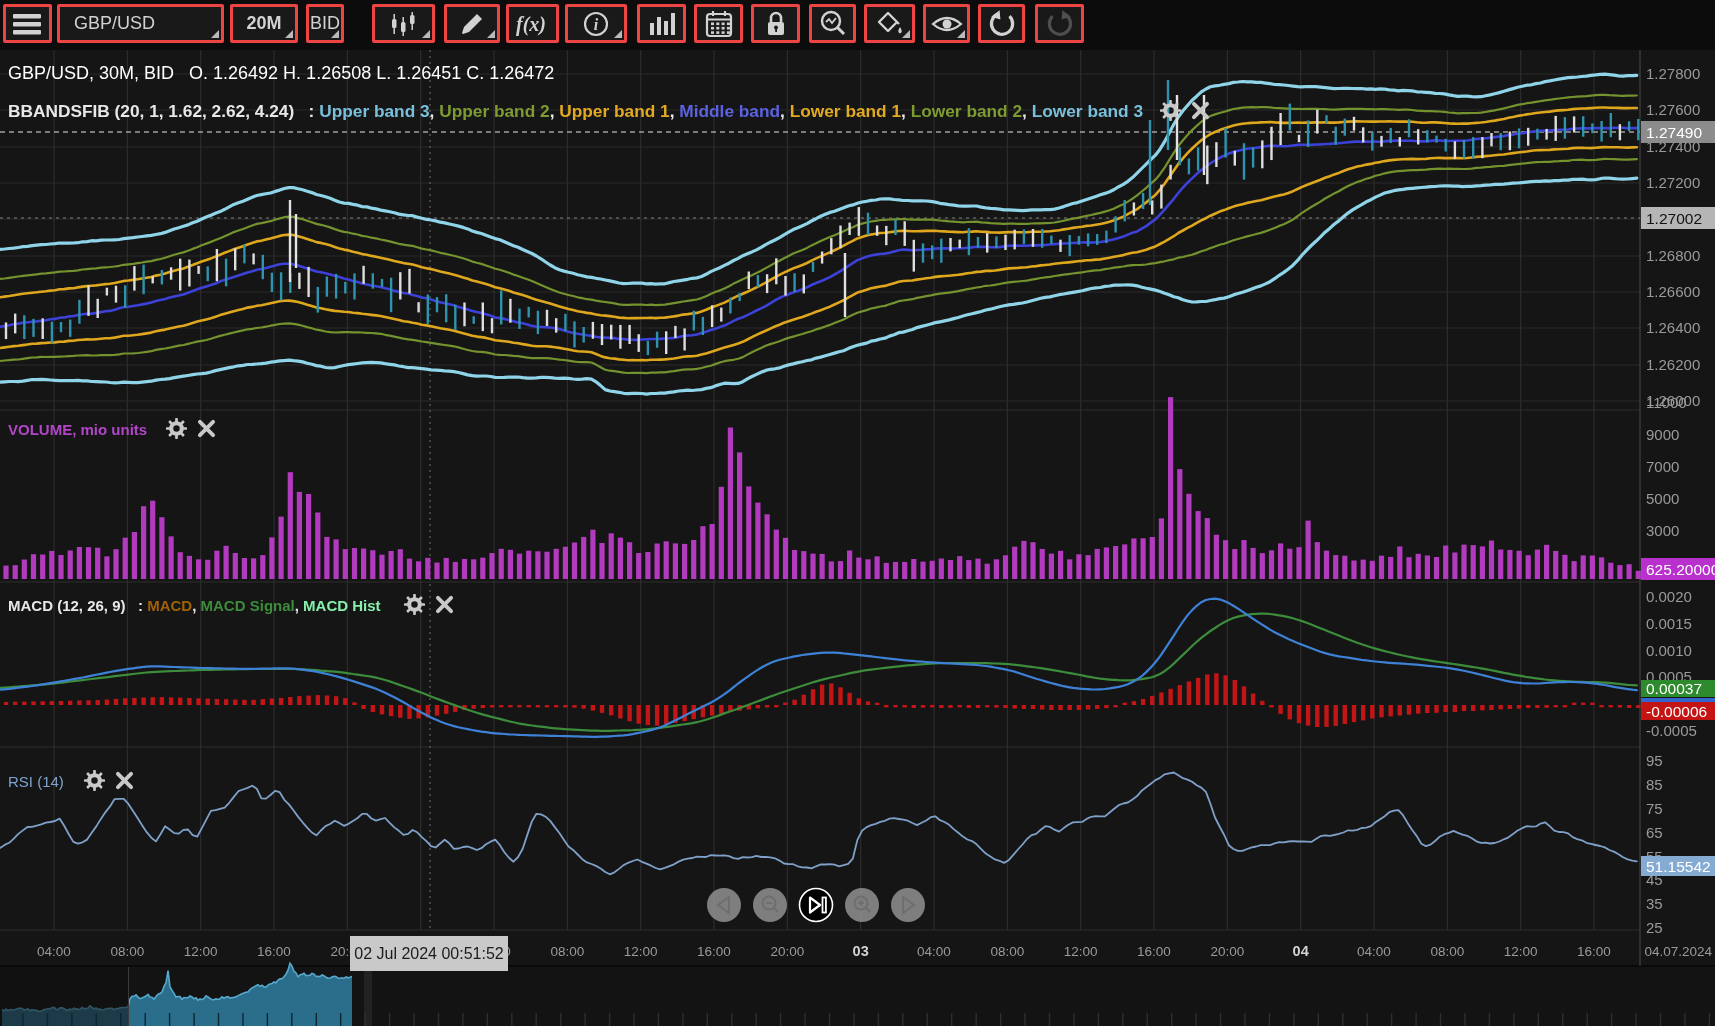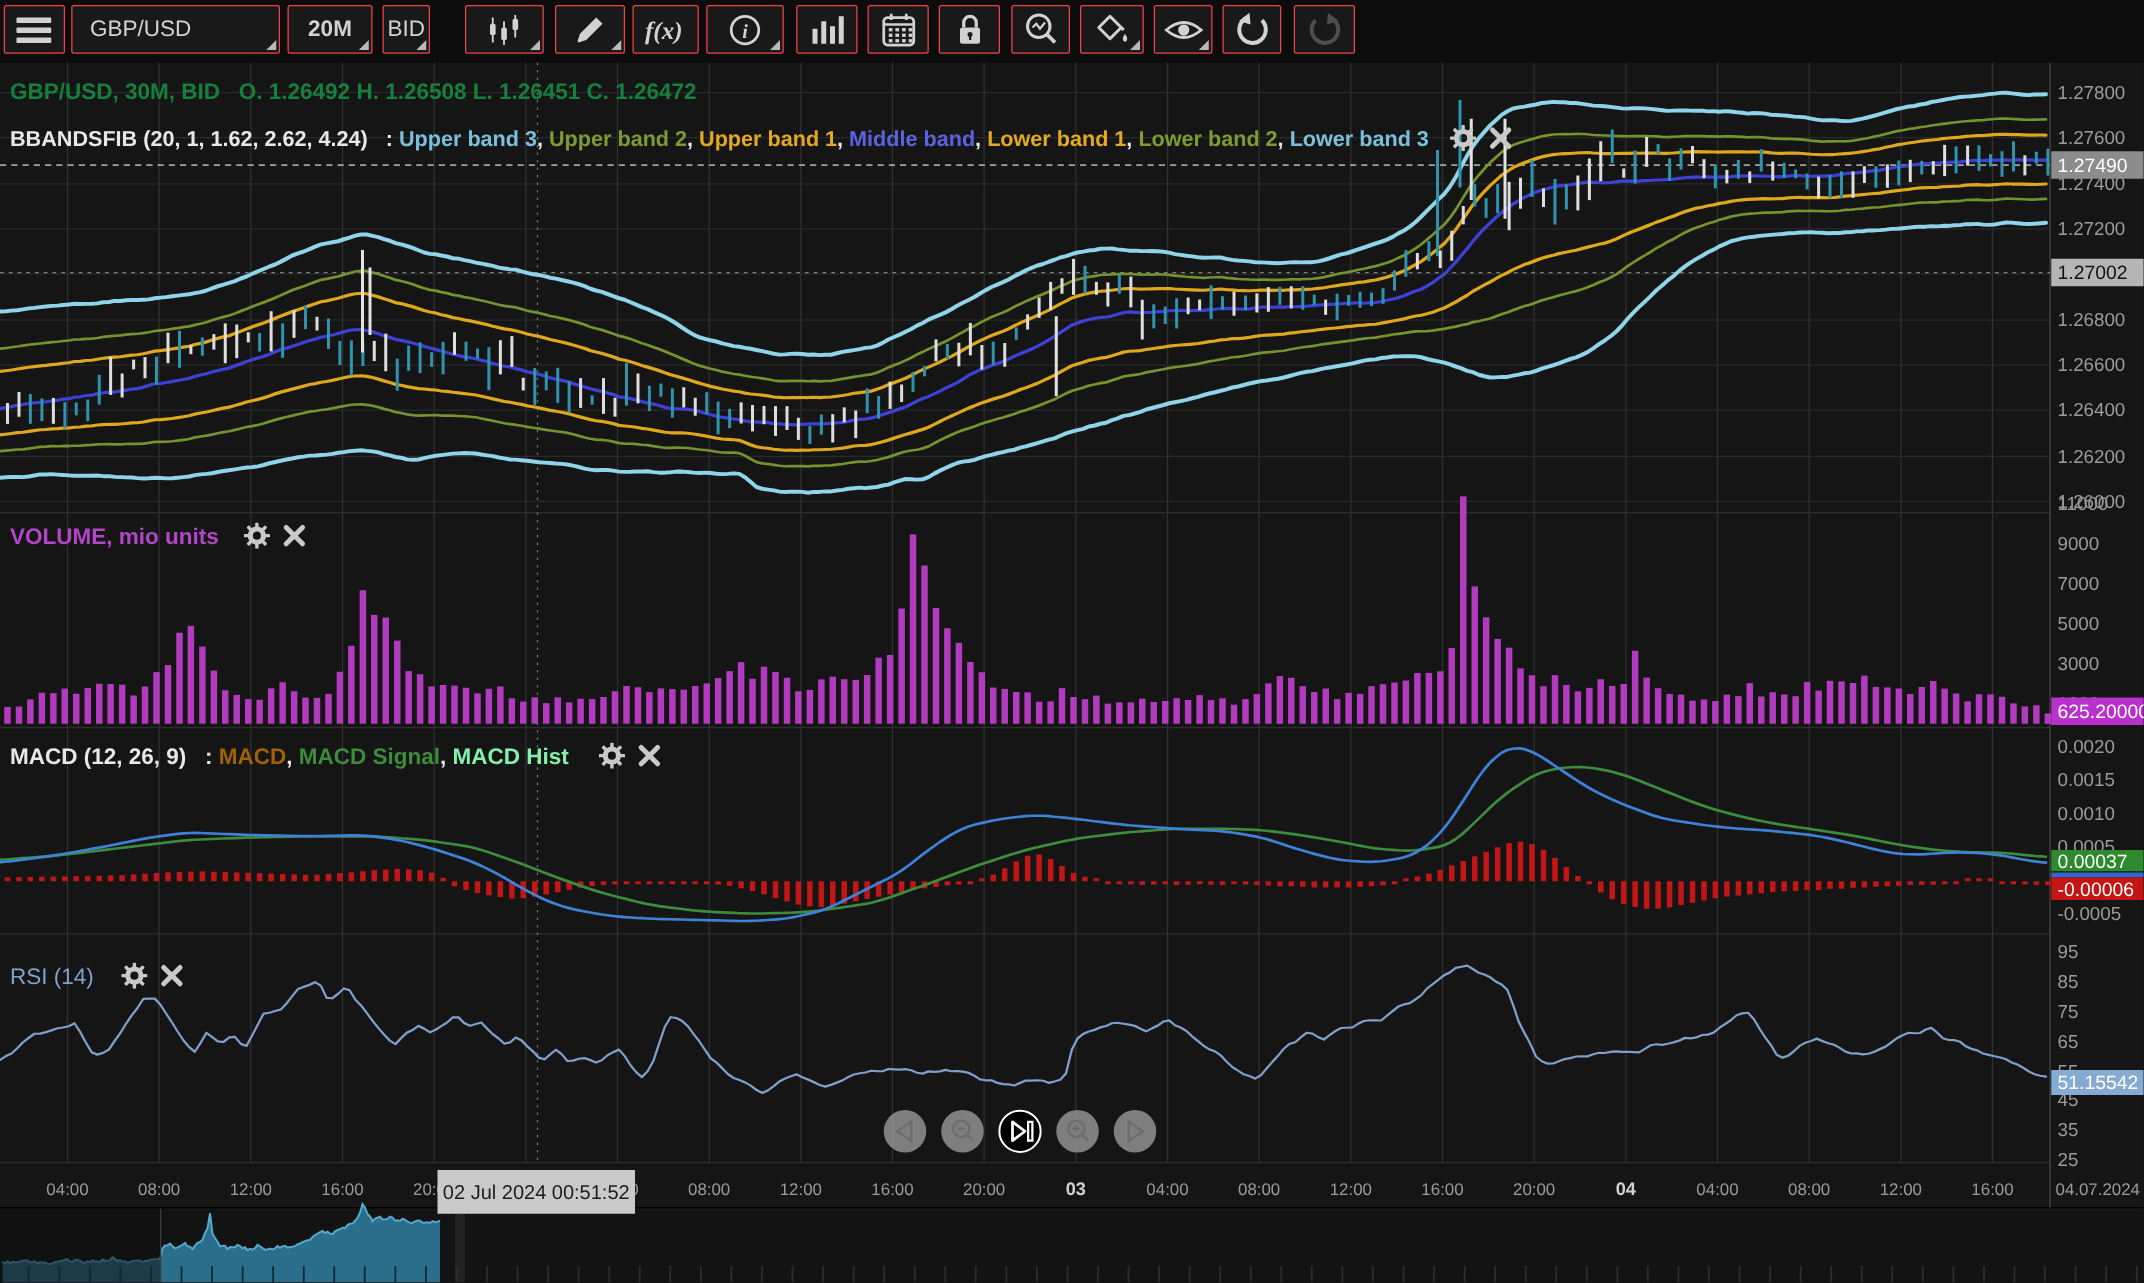--- a/index.html
+++ b/index.html
@@ -1,20 +1,20 @@
 <!DOCTYPE html>
 <html><head><meta charset="utf-8"><style>
 * { margin:0; padding:0; box-sizing:border-box; }
 html,body { width:1715px; height:1026px; background:#151515; overflow:hidden; font-family:"Liberation Sans", sans-serif; }
 .stage { position:relative; width:1715px; height:1026px; }
 .toolbar { position:absolute; left:0; top:0; width:1715px; height:50px; background:#0c0c0c; }
-.tbtn { position:absolute; top:4px; height:39px; background:#191919; border:1px solid #ef4444; border-radius:2px; display:flex; align-items:center; }
+.tbtn { position:absolute; top:4px; height:39px; background:#191919; border:3px solid #ef4444; border-radius:2px; display:flex; align-items:center; }
 .tbl { color:#d2d2d2; font-size:18px; }
 .tri { position:absolute; right:2px; bottom:2px; width:0; height:0; border-left:8px solid transparent; border-bottom:8px solid #b9b9b9; }
-.lrow { position:absolute; left:8px; font-size:18px; white-space:nowrap; }
+.lrow { position:absolute; left:8px; font-size:15px; white-space:nowrap; }
 </style></head>
 <body>
 <div class="stage">
 <svg width="1715" height="1026" viewBox="0 0 1715 1026" font-family="Liberation Sans, sans-serif">
 <rect width="1715" height="1026" fill="#151515"></rect>
 <rect width="1715" height="50" fill="#0c0c0c"></rect>
 <g stroke="#313131" stroke-width="1">
 <line x1="54.0" y1="50" x2="54.0" y2="930"></line>
 <line x1="127.3" y1="50" x2="127.3" y2="930"></line>
 <line x1="200.7" y1="50" x2="200.7" y2="930"></line>
@@ -904,21 +904,21 @@
         </svg>
       </div>
       <div class="tbtn" style="left:1035px;width:49px;justify-content:center">
         <svg width="30" height="30" viewBox="0 0 30 30">
           <path d="M 20 5.4 A 10.6 10.6 0 1 1 7.5 7.2" fill="none" stroke="#4e4e4e" stroke-width="3.2"></path>
           <path d="M 17.4 1.2 L 25.8 7.8 L 16.6 10.6 Z" fill="#4e4e4e"></path>
         </svg>
       </div>
     </div>
 
-<div class="lrow" style="top:63px;font-weight:bold;color:#15803d;font-size:18px">GBP/USD, 30M, BID&nbsp;&nbsp;&nbsp;O. 1.26492 H. 1.26508 L. 1.26451 C. 1.26472</div>
+<div class="lrow" style="top:63px;font-weight:normal;color:#ffffff;font-size:18px">GBP/USD, 30M, BID&nbsp;&nbsp;&nbsp;O. 1.26492 H. 1.26508 L. 1.26451 C. 1.26472</div>
 <div class="lrow" style="top:100px;font-weight:bold;color:#e8e8e8;font-size:17.3px">BBANDSFIB (20, 1, 1.62, 2.62, 4.24)&nbsp;&nbsp;&nbsp;: <span style="color:#79c0dc">Upper band 3</span>, <span style="color:#7e9b32">Upper band 2</span>, <span style="color:#e3aa21">Upper band 1</span>, <span style="color:#5b62e0">Middle band</span>, <span style="color:#e3aa21">Lower band 1</span>, <span style="color:#7e9b32">Lower band 2</span>, <span style="color:#79c0dc">Lower band 3</span> <svg width="21" height="21" viewBox="0 0 24 24" style="vertical-align:-4px;margin-left:12px">
         <g fill="#c9c9c9">
           <rect x="10.45" y="0" width="3.1" height="5.5" rx="0.8" transform="rotate(0 12 12)"></rect>
           <rect x="10.45" y="0" width="3.1" height="5.5" rx="0.8" transform="rotate(45 12 12)"></rect>
           <rect x="10.45" y="0" width="3.1" height="5.5" rx="0.8" transform="rotate(90 12 12)"></rect>
           <rect x="10.45" y="0" width="3.1" height="5.5" rx="0.8" transform="rotate(135 12 12)"></rect>
           <rect x="10.45" y="0" width="3.1" height="5.5" rx="0.8" transform="rotate(180 12 12)"></rect>
           <rect x="10.45" y="0" width="3.1" height="5.5" rx="0.8" transform="rotate(225 12 12)"></rect>
           <rect x="10.45" y="0" width="3.1" height="5.5" rx="0.8" transform="rotate(270 12 12)"></rect>
           <rect x="10.45" y="0" width="3.1" height="5.5" rx="0.8" transform="rotate(315 12 12)"></rect>

